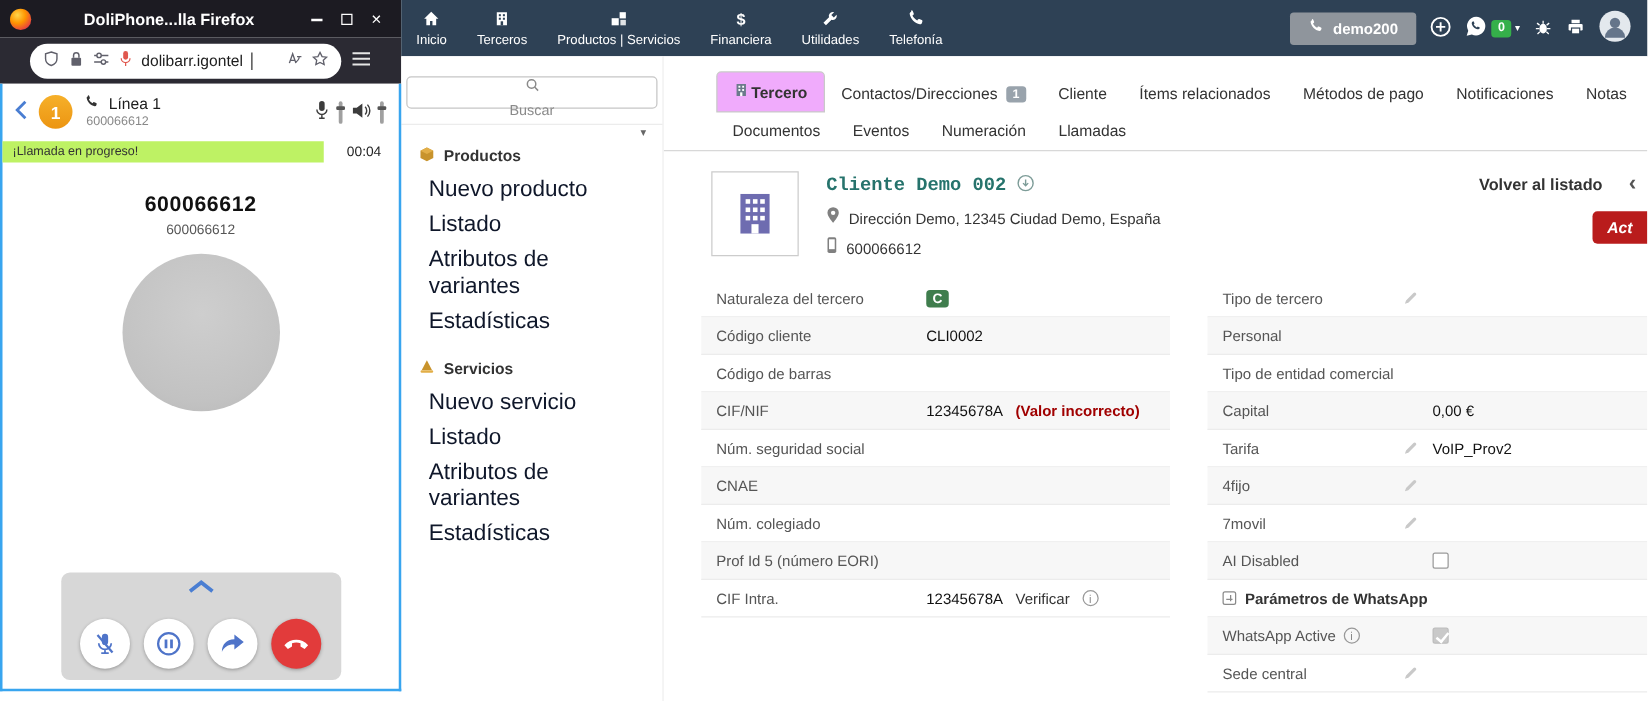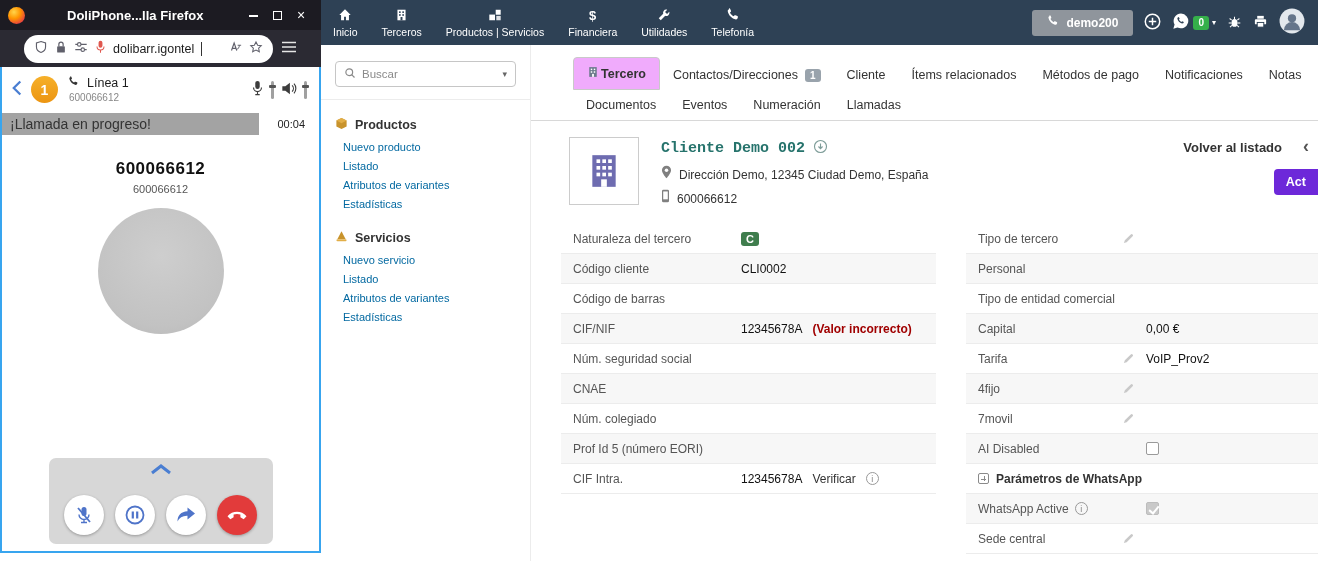--- a/index.html
+++ b/index.html
@@ -29,21 +29,21 @@
   .call-header { display:flex; align-items:center; padding:9px 10px 2px 8px; }
   .line-badge { width:27px; height:27px; border-radius:50%; background:linear-gradient(#f6b02a,#ec9512);
     color:#fff; font-weight:bold; font-size:14px; display:flex; align-items:center; justify-content:center; margin:0 10px 0 6px; }
   .line-info .line-row { display:flex; align-items:flex-start; gap:8px; font-size:12.5px; color:#1d1d1d; }
   .line-sub { font-size:10px; color:#888; margin-top:2px; margin-left:1px; }
   .av-controls { margin-left:auto; display:flex; align-items:center; gap:5px; }
   .vslider { width:3px; height:18px; background:#a0a0a0; border-radius:2px; position:relative; margin:0 2px; }
   .vslider::after { content:""; position:absolute; left:-2px; top:4px; width:7px; height:3px; background:#555; border-radius:1px; }
 
   .status-row { display:flex; align-items:center; margin-top:8px; }
-  .status-bar { background:#a3a3a3; color:#333; font-size:14px; padding:3px 8px; flex:1; margin-right:18px; }
+  .status-bar { background:#bef264; color:#333; font-size:10px; padding:3px 8px; flex:1; margin-right:18px; }
   .timer { font-size:11px; color:#222; padding-right:14px; }
 
   .num-large { text-align:center; font-size:17px; font-weight:bold; color:#111; margin-top:24px; letter-spacing:.5px; }
   .num-small { text-align:center; font-size:11px; color:#555; margin-top:4px; }
   .avatar-circle { width:126px; height:126px; border-radius:50%; margin:13px auto 0;
     background:radial-gradient(circle at 50% 38%, #cecece, #c2c2c2 70%, #b6b6b6); }
 
   .controls { position:absolute; left:50%; transform:translateX(-50%); bottom:7px; width:224px; height:86px;
     background:#d7d7d7; border-radius:7px; }
   .chev-up { position:absolute; top:5px; left:50%; transform:translateX(-50%); }
@@ -61,45 +61,45 @@
   .nav-glyph { font-size:13px; font-weight:bold; line-height:15px; }
   .nav-right { margin-left:auto; display:flex; align-items:center; gap:11px; padding-right:13px; }
   .user-pill { background:#8f959c; border-radius:3px; height:26px; padding:0 15px; display:flex; align-items:center; gap:7px;
     font-size:12px; font-weight:bold; cursor:pointer; }
   .wa-group { display:flex; align-items:center; gap:3px; cursor:pointer; }
   .wa-badge { background:#35b04a; border-radius:3px; color:#fff; font-size:10px; font-weight:bold; padding:1.5px 5px; }
   .caret-sm { font-size:8px; color:#fff; }
 
   .content-row { flex:1; display:flex; min-height:0; }
   .sidebar { width:210px; flex:0 0 210px; border-right:1px solid #ececec; padding-top:16px; background:#fff; }
-  .search-box { margin:0 14px 12px; height:26px; border:1px solid #c6c6c6; border-radius:4px; display:flex;
-    align-items:center; padding:0 8px; gap:6px; color:#8a8a8a; font-size:11.5px; cursor:pointer; }
+  .search-box { margin:0 4px 12px; height:26px; border:1px solid #c6c6c6; border-radius:4px; display:flex;
+    align-items:center; padding:0 8px; gap:6px; color:#8a8a8a; font-size:11.5px; cursor:pointer;flex-direction:column; }
   .search-caret { margin-left:auto; font-size:9px; color:#666; }
   .side-divider { border-bottom:1px solid #ececec; }
   .side-section { margin-top:13px; }
   .side-header { display:flex; align-items:center; gap:7px; font-size:12.5px; font-weight:bold; color:#333; padding:4px 14px; }
-  .side-item { font-size:11px; color:#0369a1; padding:3.5px 14px 3.5px 22px; cursor:pointer; }
+  .side-item { font-size:18px; color:#0f172a; padding:3.5px 14px 3.5px 22px; cursor:pointer; }
 
   .main { flex:1; min-width:0; position:relative; overflow:hidden; background:#fff; }
   .tabs-wrap { padding:12px 0 0 42px; border-bottom:1px solid #d8d8d8; }
   .tabs-row { display:flex; align-items:flex-end; }
   .tab { padding:8px 13px; font-size:12.5px; color:#333; white-space:nowrap; cursor:pointer; display:flex; align-items:center; }
   .tab.active { font-weight:bold; border:1px solid #c9c9c9; border-radius:4px 4px 0 0; background:#f0abfc; gap:2px; }
   .tab-badge { background:#99a3ac; color:#fff; font-size:10px; font-weight:bold; padding:1px 5px; border-radius:3px; margin-left:7px; }
 
   .company { position:relative; padding:16px 0 18px 38px; }
   .company-inner { display:flex; gap:22px; }
   .logo-box { width:70px; height:68px; border:1px solid #ccc; display:flex; align-items:center; justify-content:center; background:#fff; }
   .c-name-row { display:flex; align-items:center; gap:8px; margin-top:2px;font-family:Liberation Mono, monospace; }
   .c-name { font-size:15px; font-weight:bold; color:#26736c; }
   .c-row { display:flex; align-items:flex-end; gap:7px; font-size:12px; color:#333; margin-top:7px; }
   .back-link { position:absolute; top:19px; right:36px; font-size:13px; font-weight:bold; color:#333; cursor:pointer; }
   .corner-chevron { position:absolute; top:15px; right:9px; font-size:18px; font-weight:bold; color:#555; cursor:pointer; }
-  .status-btn { position:absolute; top:48px; right:0; background:#6d28d9; color:#fff; font-weight:bold; font-size:12.5px;
-    padding:6px 12px; border-radius:4px 0 0 4px; cursor:pointer; }
+  .status-btn { position:absolute; top:48px; right:0; background:#b91c1c; color:#fff; font-weight:bold; font-size:12.5px;
+    padding:6px 12px; border-radius:4px 0 0 4px; cursor:pointer;font-style:italic; }
 
   .details { display:flex; gap:30px; padding-left:30px; align-items:flex-start; }
   .tbl-left { width:375px; flex:0 0 375px; }
   .tbl-right { flex:1; min-width:0; }
   .drow { display:flex; align-items:center; height:30px; border-bottom:1px solid #ececec; }
   .drow:nth-child(even) { background:#f7f7f7; }
   .lbl { flex:0 0 180px; width:180px; display:flex; align-items:center; padding-left:12px; color:#555; gap:6px; }
   .val { flex:1; display:flex; align-items:center; gap:10px; color:#111; min-width:0; }
   .badge-c { background:#3f7d4d; color:#fff; font-weight:bold; font-size:11px; border-radius:3px; padding:1px 5px; }
   .err { color:#a00000; font-weight:bold; }

